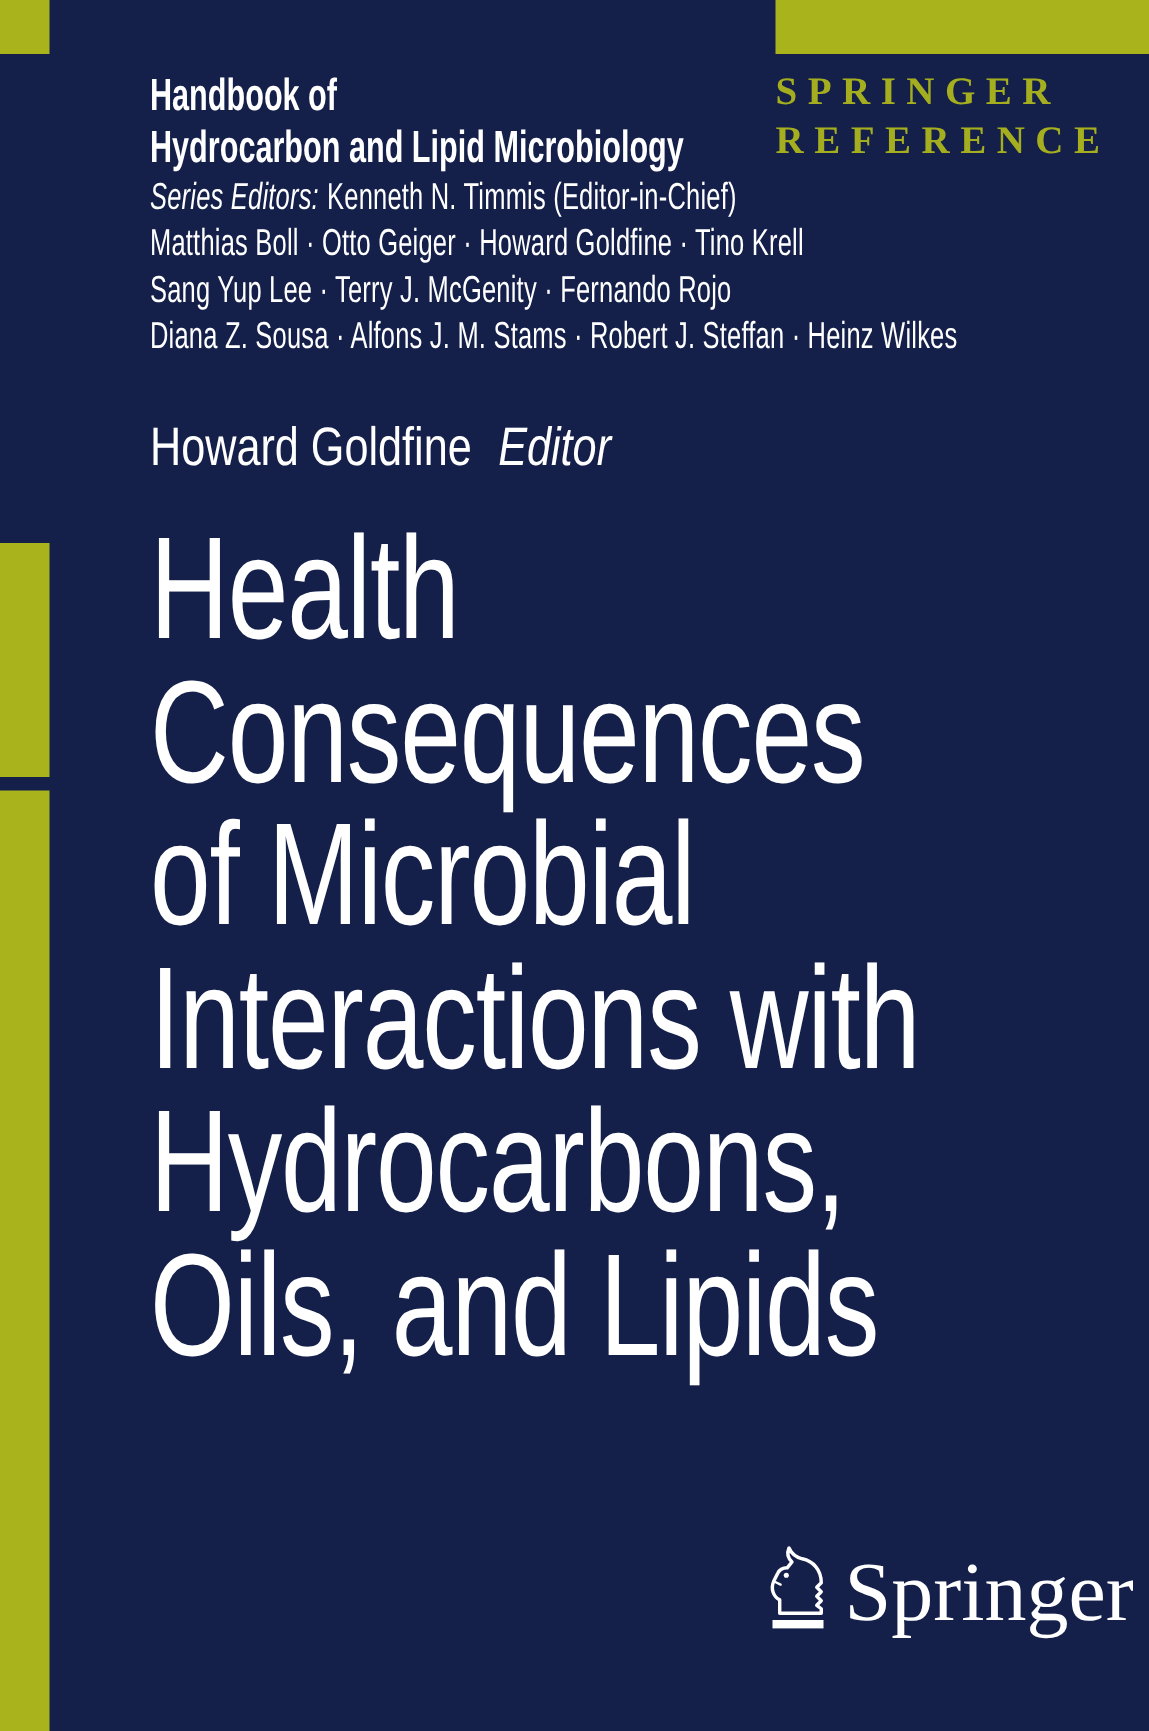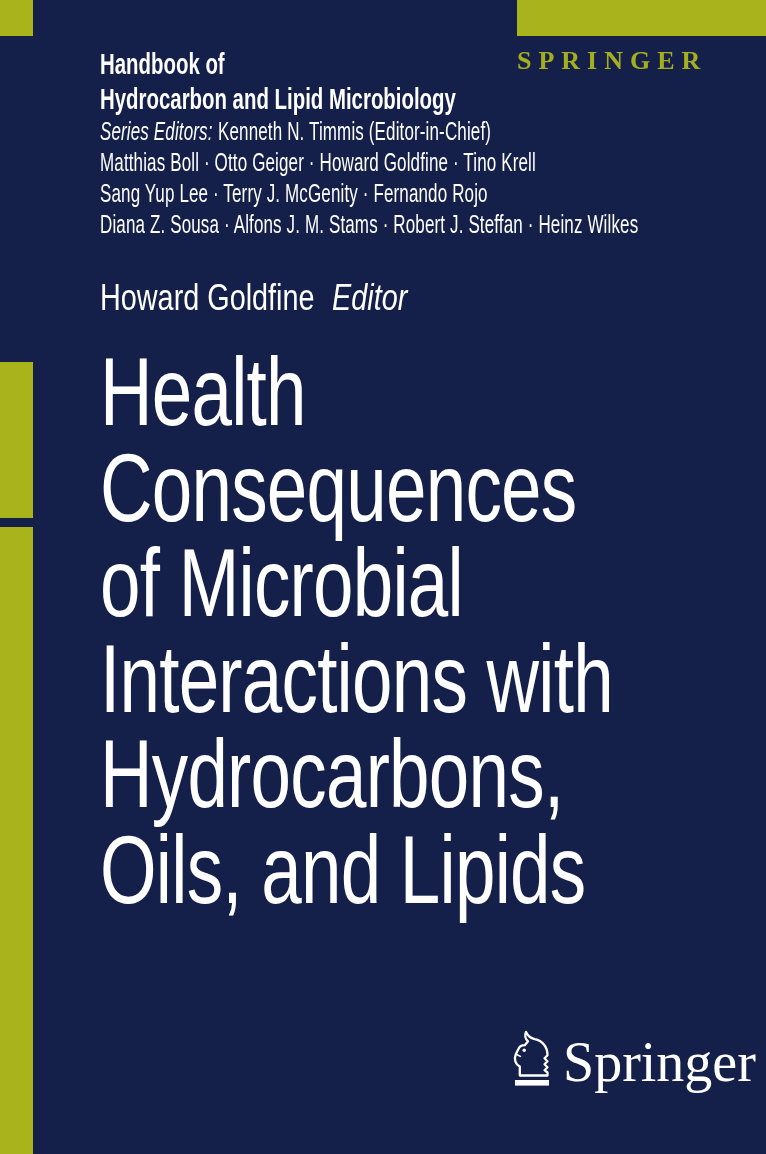--- a/index.html
+++ b/index.html
@@ -115,20 +115,21 @@
 
 <div class="cover">
 
   <div class="accent corner-square"></div>
   <div class="accent top-right-block"></div>
   <div class="accent spine-strip-top"></div>
   <div class="accent spine-strip-bottom"></div>
 
   <div class="springer-reference">
     <div>SPRINGER</div>
+    <div>REFERENCE</div>
   </div>
 
   <div class="series-block condensed">
     <div class="series-title">Handbook of</div>
     <div class="series-title">Hydrocarbon and Lipid Microbiology</div>
     <div class="series-editors">
       <span class="it">Series Editors:</span><span>Kenneth N. Timmis (Editor-in-Chief)</span>
     </div>
     <div class="series-editors">Matthias Boll · Otto Geiger · Howard Goldfine · Tino Krell</div>
     <div class="series-editors">Sang Yup Lee · Terry J. McGenity · Fernando Rojo</div>

